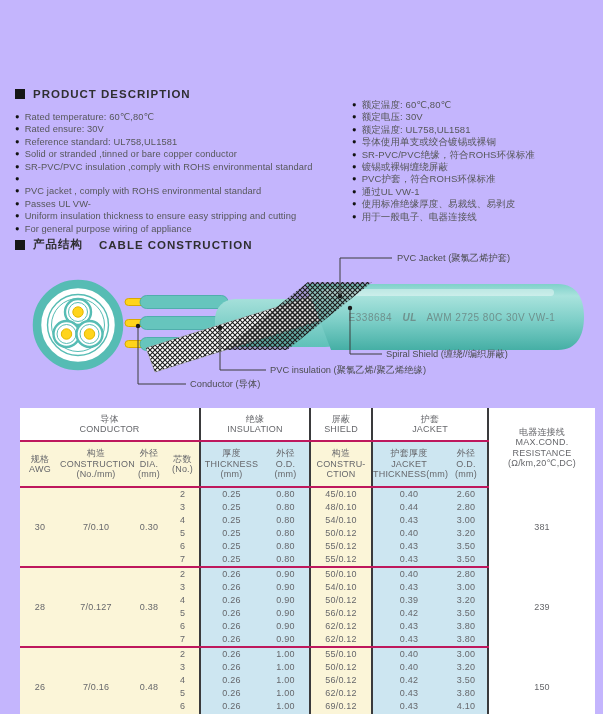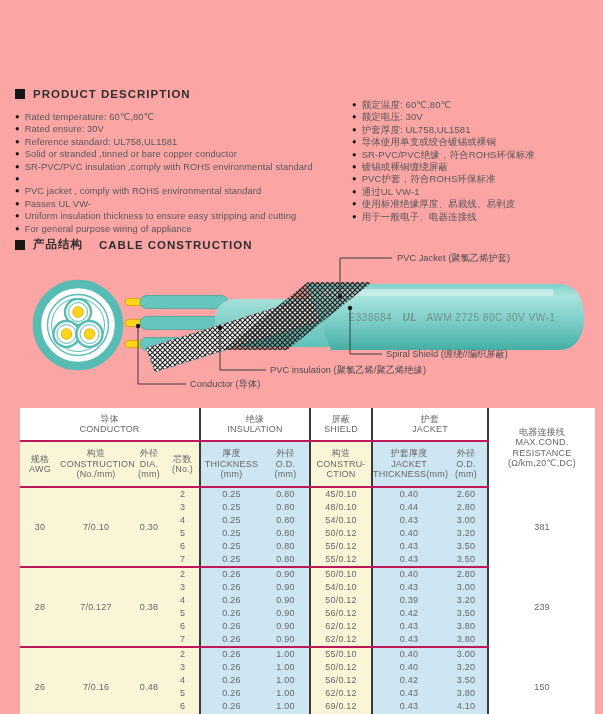--- a/index.html
+++ b/index.html
@@ -1,18 +1,18 @@
 <!DOCTYPE html>
 <html><head>
 <meta charset="utf-8">
 <style>
   html,body{margin:0;padding:0;}
   body{width:603px;height:714px;overflow:hidden;background:#ffffff;
        font-family:"Liberation Sans","DejaVu Sans",sans-serif;}
-  .page{position:relative;width:603px;height:714px;background:#fca5a5;}
+  .page{position:relative;width:603px;height:714px;background:#c4b5fd;}
 
   
   .h2{display:flex;align-items:center;font-size:11.5px;font-weight:bold;color:#2f2f31;letter-spacing:1px;}
   .sq{width:10px;height:10px;background:#161616;display:inline-block;margin-right:8px;flex:0 0 auto;}
   .h2 .gap{width:16px;display:inline-block;}
 
   
   .desc-en{position:absolute;left:15px;top:88px;width:332px;}
   .desc-cn{position:absolute;left:352px;top:88px;width:248px;}
   ul.blist{list-style:none;margin:11px 0 0 0;padding:0;}
@@ -97,21 +97,21 @@
         <li>
           <span class="dot">●</span>
           <span>额定温度: 60℃,80℃</span>
         </li>
         <li>
           <span class="dot">●</span>
           <span>额定电压: 30V</span>
         </li>
         <li>
           <span class="dot">●</span>
-          <span>护套厚度: UL758,UL1581</span>
+          <span>额定温度: UL758,UL1581</span>
         </li>
         <li>
           <span class="dot">●</span>
           <span>导体使用单支或绞合镀锡或裸铜</span>
         </li>
         <li>
           <span class="dot">●</span>
           <span>SR-PVC/PVC绝缘，符合ROHS环保标准</span>
         </li>
         <li>

